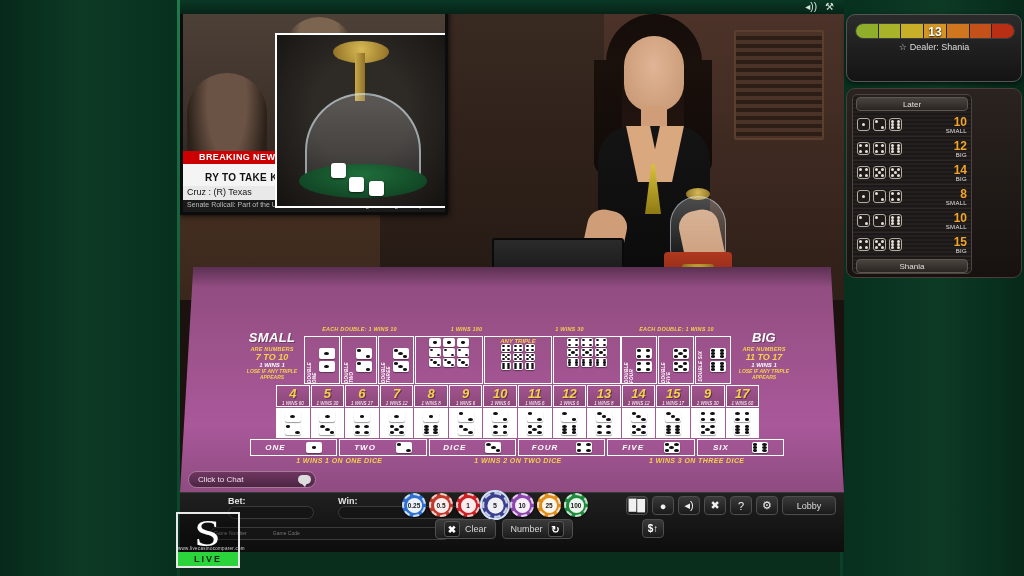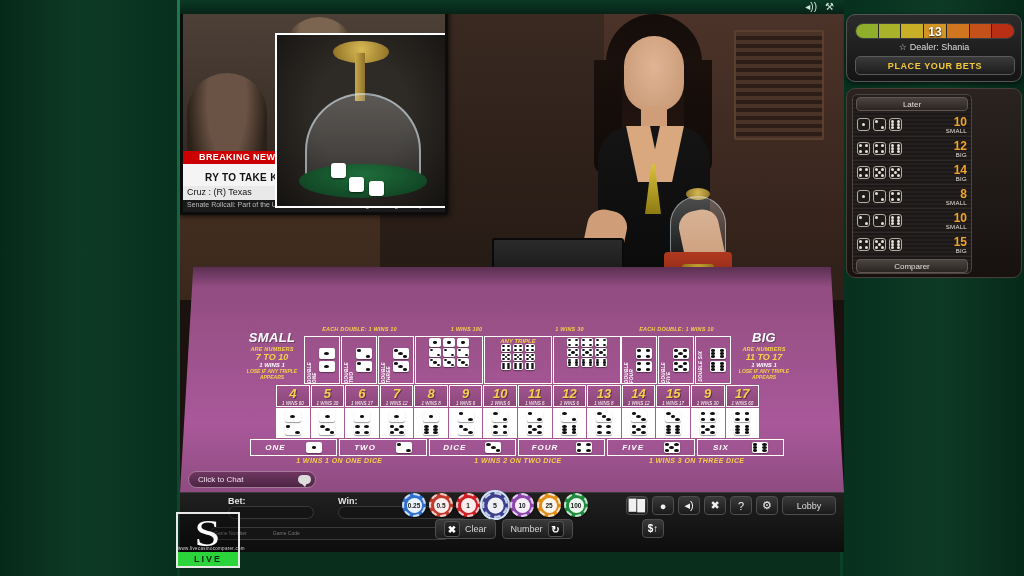--- a/index.html
+++ b/index.html
@@ -1633,21 +1633,20 @@
         <div class="seg" style="background:#c9ae28"></div>
         <div class="seg" style="background:#d59524"></div>
         <div class="seg" style="background:#d0761f"></div>
         <div class="seg" style="background:#c4501a"></div>
         <div class="seg" style="background:#b82f16;border-right:none"></div>
         <div class="num">13</div>
       </div>
       <div id="dealerline">
         <span class="star">☆</span><span>Dealer: Shania</span>
       </div>
-      <div id="pyb">PLACE YOUR BETS</div>
     </div>
 
     <div id="histpanel">
       <div id="histinner">
         <div class="hbtn">Later</div>
         <div id="histrows">
             <div class="hrow">
               <div class="dice">
                 <div class="hdie">
                   <i style="background: transparent;"></i>
@@ -1887,21 +1886,21 @@
                   <i style="background: transparent;"></i>
                   <i></i>
                 </div>
               </div>
               <div class="tot">
                 <b>15</b>
                 <s>BIG</s>
               </div>
             </div>
           </div>
-        <div class="hbtn">Comparer</div>
+        <div class="hbtn">Shania</div>
       </div>
     </div>
   </div>
 
   <div id="bottom">
     <div id="betwin">
       <div id="betcol">
         <div class="bwlabel">Bet:</div>
         <div class="bwfield"></div>
       </div>

